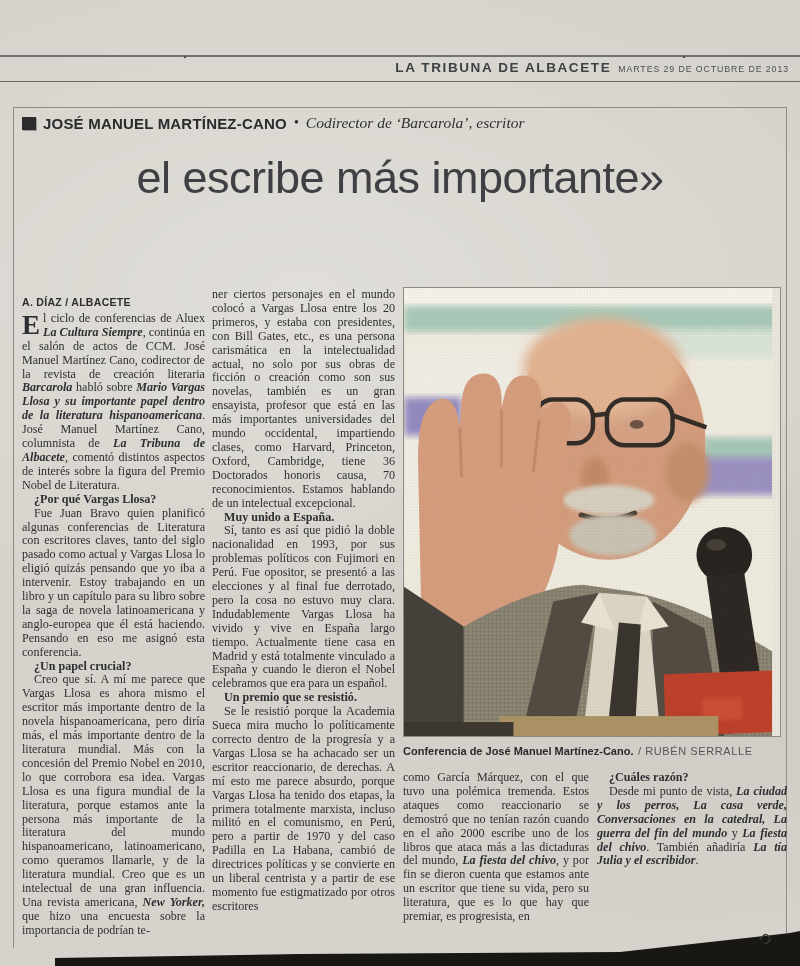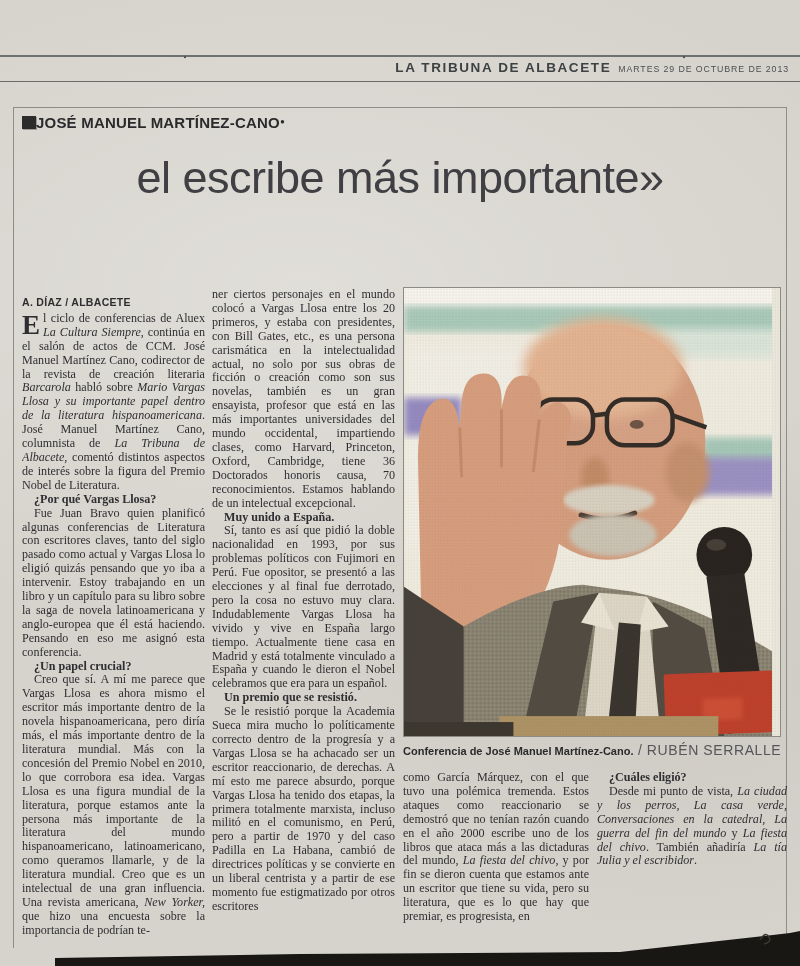--- a/index.html
+++ b/index.html
@@ -15,67 +15,68 @@
   
   .rule{position:absolute;left:0;right:0;background:#5a5f60;}
   #rule-top{top:55px;height:2px;opacity:.85;}
   #rule-bottom{top:81px;height:1px;background:#6b6b66;}
   #masthead{position:absolute;top:60px;right:11px;display:flex;align-items:baseline;gap:7px;white-space:nowrap;}
   #masthead .mtitle{font-family:"Liberation Sans",sans-serif;font-weight:bold;font-size:13.5px;letter-spacing:1.6px;color:#3d4144;}
   #masthead .mdate{font-family:"Liberation Sans",sans-serif;font-size:8.8px;letter-spacing:.9px;color:#4c5052;}
   
   #article-box{position:absolute;left:13px;top:107px;width:774px;height:841px;border:1px solid #8f8d85;border-bottom:none;box-sizing:border-box;}
   
-  #kicker{position:absolute;left:22px;top:114px;display:flex;align-items:center;white-space:nowrap;}
+  #kicker{position:absolute;left:22px;top:114px;display:flex;align-items:center;gap:7px;white-space:nowrap;}
   #kicker .sq{width:14px;height:13px;background:#2c2c2c;box-shadow:1px 1px 0 rgba(44,44,44,.35);}
   #kicker .kname{font-family:"Liberation Sans",sans-serif;font-weight:bold;font-size:15px;letter-spacing:.2px;color:#2b2b2d;}
   #kicker .ksep{font-size:14px;color:#2b2b2d;}
   #kicker .krole{font-style:italic;font-size:15.5px;color:#30302f;}
   
   #headline{position:absolute;left:0;right:0;top:153px;text-align:center;
     font-family:"Liberation Sans",sans-serif;font-weight:400;color:#404044;
     font-size:45px;line-height:50px;letter-spacing:-.5px;}
   
   .col{position:absolute;width:183px;font-size:12.1px;line-height:13.9px;text-align:justify;overflow:hidden;}
   #col1{left:22px;top:288px;height:656px;}
   #col2{left:212px;top:288px;height:656px;}
   #col3{left:403px;top:771px;height:174px;width:186px;}
   #col4{left:597px;top:771px;height:174px;width:190px;}
   .byline{margin:8px 0 2px 0;font-family:"Liberation Sans",sans-serif;font-weight:bold;font-size:10.5px;letter-spacing:.3px;color:#2d2d2f;}
   .para{margin:0;text-indent:12px;}
   .para.noindent,.para.lead{text-indent:0;}
   .subhead{margin:0;font-weight:bold;text-indent:12px;}
   .dropcap{float:left;font-size:27px;line-height:24px;font-weight:bold;padding:1px 3px 0 0;}
-  em{font-style:italic;}
+  em{font-style:italic;font-weight:bold;}
   
   #photo{position:absolute;left:403px;top:287px;width:378px;height:450px;border:1px solid #8d8a81;box-sizing:border-box;background:#eeeade;}
   #photo svg{display:block;width:100%;height:100%;}
   #caption{position:absolute;left:403px;top:741px;width:380px;font-family:"Liberation Sans",sans-serif;white-space:nowrap;}
   #caption .cb{font-weight:bold;font-size:11px;color:#2a2a2c;}
-  #caption .cc{font-size:14px;letter-spacing:.6px;color:#55555a;}
+  #caption .cc{font-size:11px;letter-spacing:.6px;color:#55555a;}
   
   #scan-edge{position:absolute;left:0;top:0;width:800px;height:966px;pointer-events:none;}
 </style>
 </head>
 <body>
 
 <div class="rule" id="rule-top"></div>
 <div class="rule" id="rule-bottom"></div>
 
 <div id="masthead">
   <span class="mtitle">LA TRIBUNA DE ALBACETE</span>
   <span class="mdate">MARTES 29 DE OCTUBRE DE 2013</span>
 </div>
 
 <div id="article-box"></div>
 
 <div id="kicker">
   <span class="sq"></span>
   <span class="kname">JOSÉ MANUEL MARTÍNEZ-CANO</span>
   <span class="ksep">•</span>
+  <span class="krole">Codirector de ‘Barcarola’, escritor</span>
 </div>
 
 <div id="headline">
   <div>el escribe más importante»</div>
 </div>
 
 <div class="col" id="col1">
     <p class="byline">A. DÍAZ / ALBACETE</p>
     <p class="para lead"><span class="dropcap">E</span><span>l ciclo de conferencias de Aluex </span><em>La Cultura Siempre</em><span>, continúa en el salón de actos de CCM. José Manuel Martínez Cano, codirector de la revista de creación literaria </span><em>Barcarola</em><span> habló sobre </span><em>Mario Vargas Llosa y su importante papel dentro de la literatura hispanoamericana</em><span>. José Manuel Martínez Cano, columnista de </span><em>La Tribuna de Albacete</em><span>, comentó distintos aspectos de interés sobre la figura del Premio Nobel de Literatura.</span></p>
     <p class="subhead">¿Por qué Vargas Llosa?</p>
@@ -87,21 +88,21 @@
     <p class="para noindent"><span>ner ciertos personajes en el mundo colocó a Vargas Llosa entre los 20 primeros, y estaba con presidentes, con Bill Gates, etc., es una persona carismática en la intelectualidad actual, no solo por sus obras de ficción o creación como son sus novelas, también es un gran ensayista, profesor que está en las más importantes universidades del mundo occidental, impartiendo clases, como Harvard, Princeton, Oxford, Cambridge, tiene 36 Doctorados honoris causa, 70 reconocimientos. Estamos hablando de un intelectual excepcional.</span></p>
     <p class="subhead">Muy unido a España.</p>
     <p class="para"><span>Sí, tanto es así que pidió la doble nacionalidad en 1993, por sus problemas políticos con Fujimori en Perú. Fue opositor, se presentó a las elecciones y al final fue derrotado, pero la cosa no estuvo muy clara. Indudablemente Vargas Llosa ha vivido y vive en España largo tiempo. Actualmente tiene casa en Madrid y está totalmente vinculado a España y cuando le dieron el Nobel celebramos que era para un español.</span></p>
     <p class="subhead">Un premio que se resistió.</p>
     <p class="para"><span>Se le resistió porque la Academia Sueca mira mucho lo políticamente correcto dentro de la progresía y a Vargas Llosa se ha achacado ser un escritor reaccionario, de derechas. A mí esto me parece absurdo, porque Vargas Llosa ha tenido dos etapas, la primera totalmente marxista, incluso militó en el comunismo, en Perú, pero a partir de 1970 y del caso Padilla en La Habana, cambió de directrices políticas y se convierte en un liberal centrista y a partir de ese momento fue estigmatizado por otros escritores</span></p>
   </div>
 <div class="col" id="col3">
     <p class="para noindent"><span>como García Márquez, con el que tuvo una polémica tremenda. Estos ataques como reaccionario se demostró que no tenían razón cuando en el año 2000 escribe uno de los libros que ataca más a las dictaduras del mundo, </span><em>La fiesta del chivo</em><span>, y por fin se dieron cuenta que estamos ante un escritor que tiene su vida, pero su literatura, que es lo que hay que premiar, es progresista, en</span></p>
   </div>
 <div class="col" id="col4">
-    <p class="subhead">¿Cuáles eligió?</p>
+    <p class="subhead">¿Cuáles razón?</p>
     <p class="para"><span>Desde mi punto de vista, </span><em>La ciudad y los perros, La casa verde, Conversaciones en la catedral, La guerra del fin del mundo</em><span> y </span><em>La fiesta del chivo</em><span>. También añadiría </span><em>La tía Julia y el escribidor</em><span>.</span></p>
   </div>
 
 <div id="photo">
   <svg viewBox="0 0 378 450" preserveAspectRatio="none">
     <defs>
       <filter id="b2">
           <feGaussianBlur stdDeviation="2"></feGaussianBlur>
         </filter>
       <filter id="b4">

